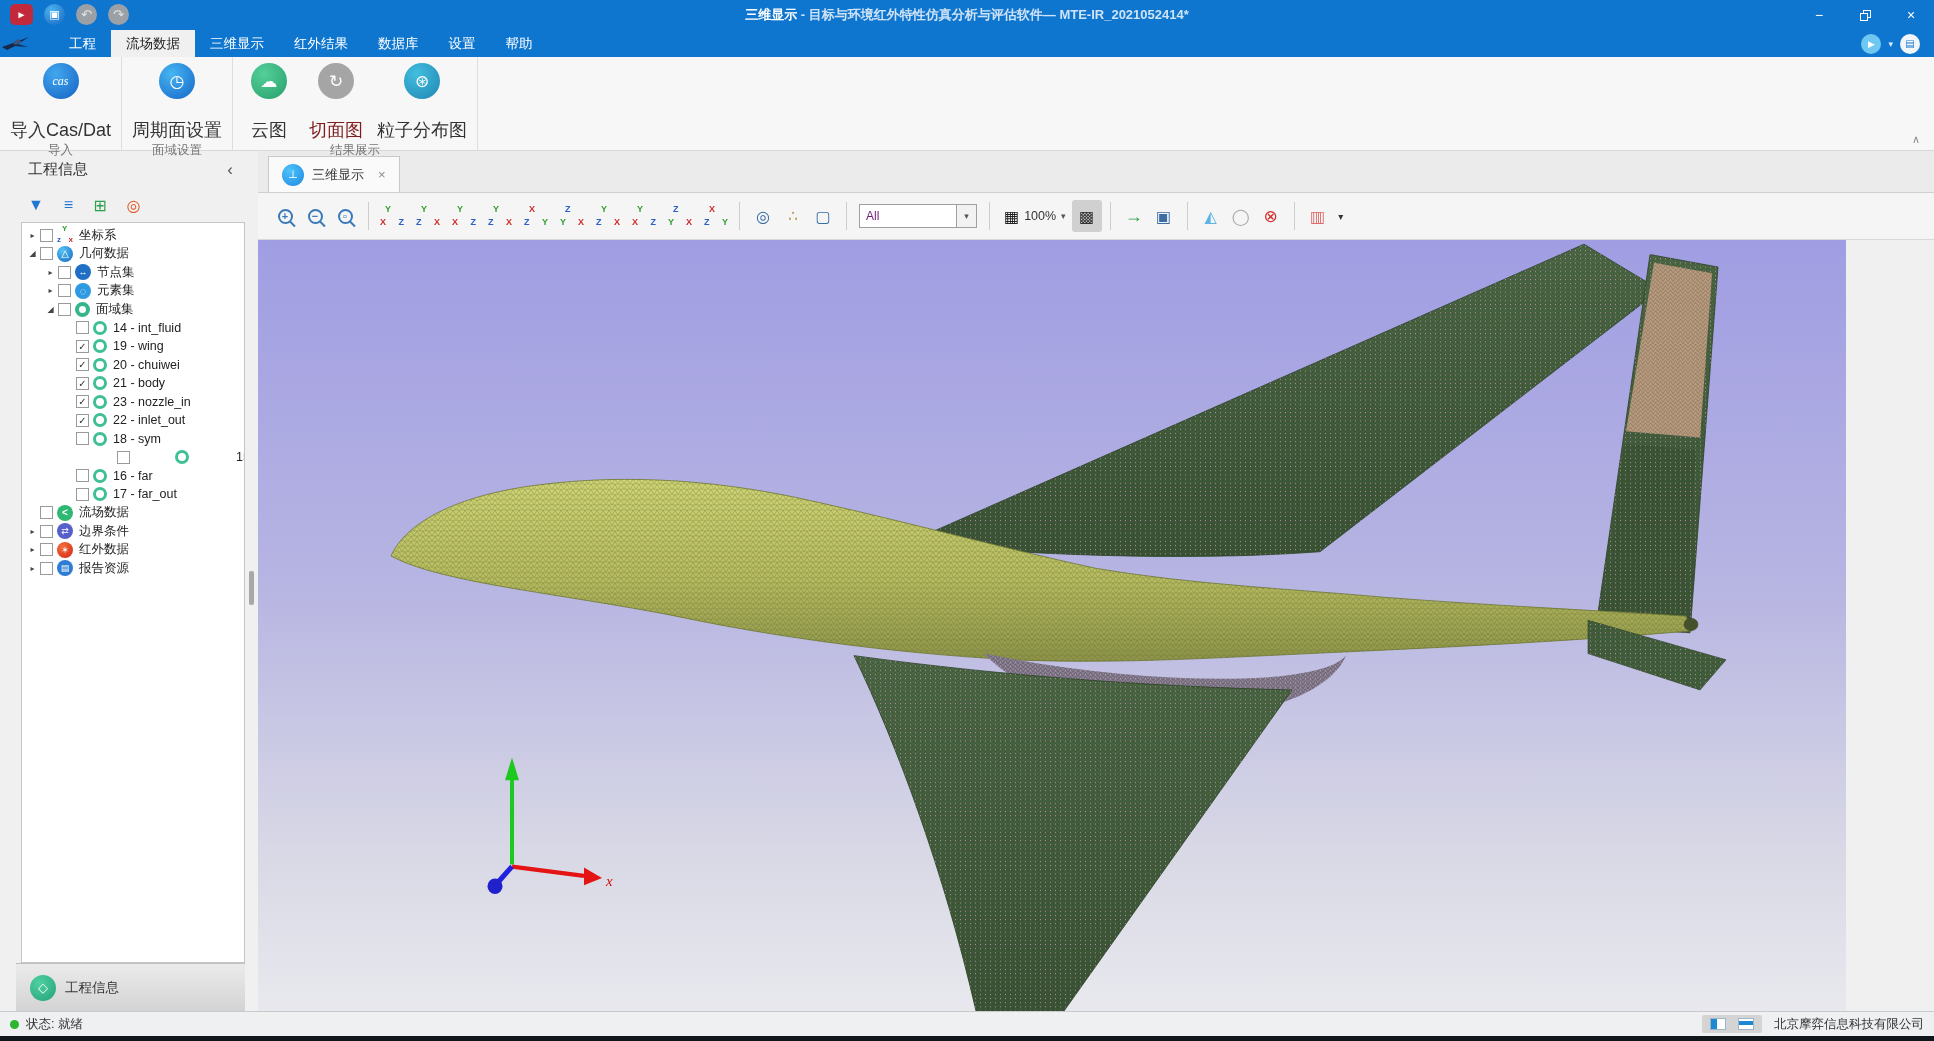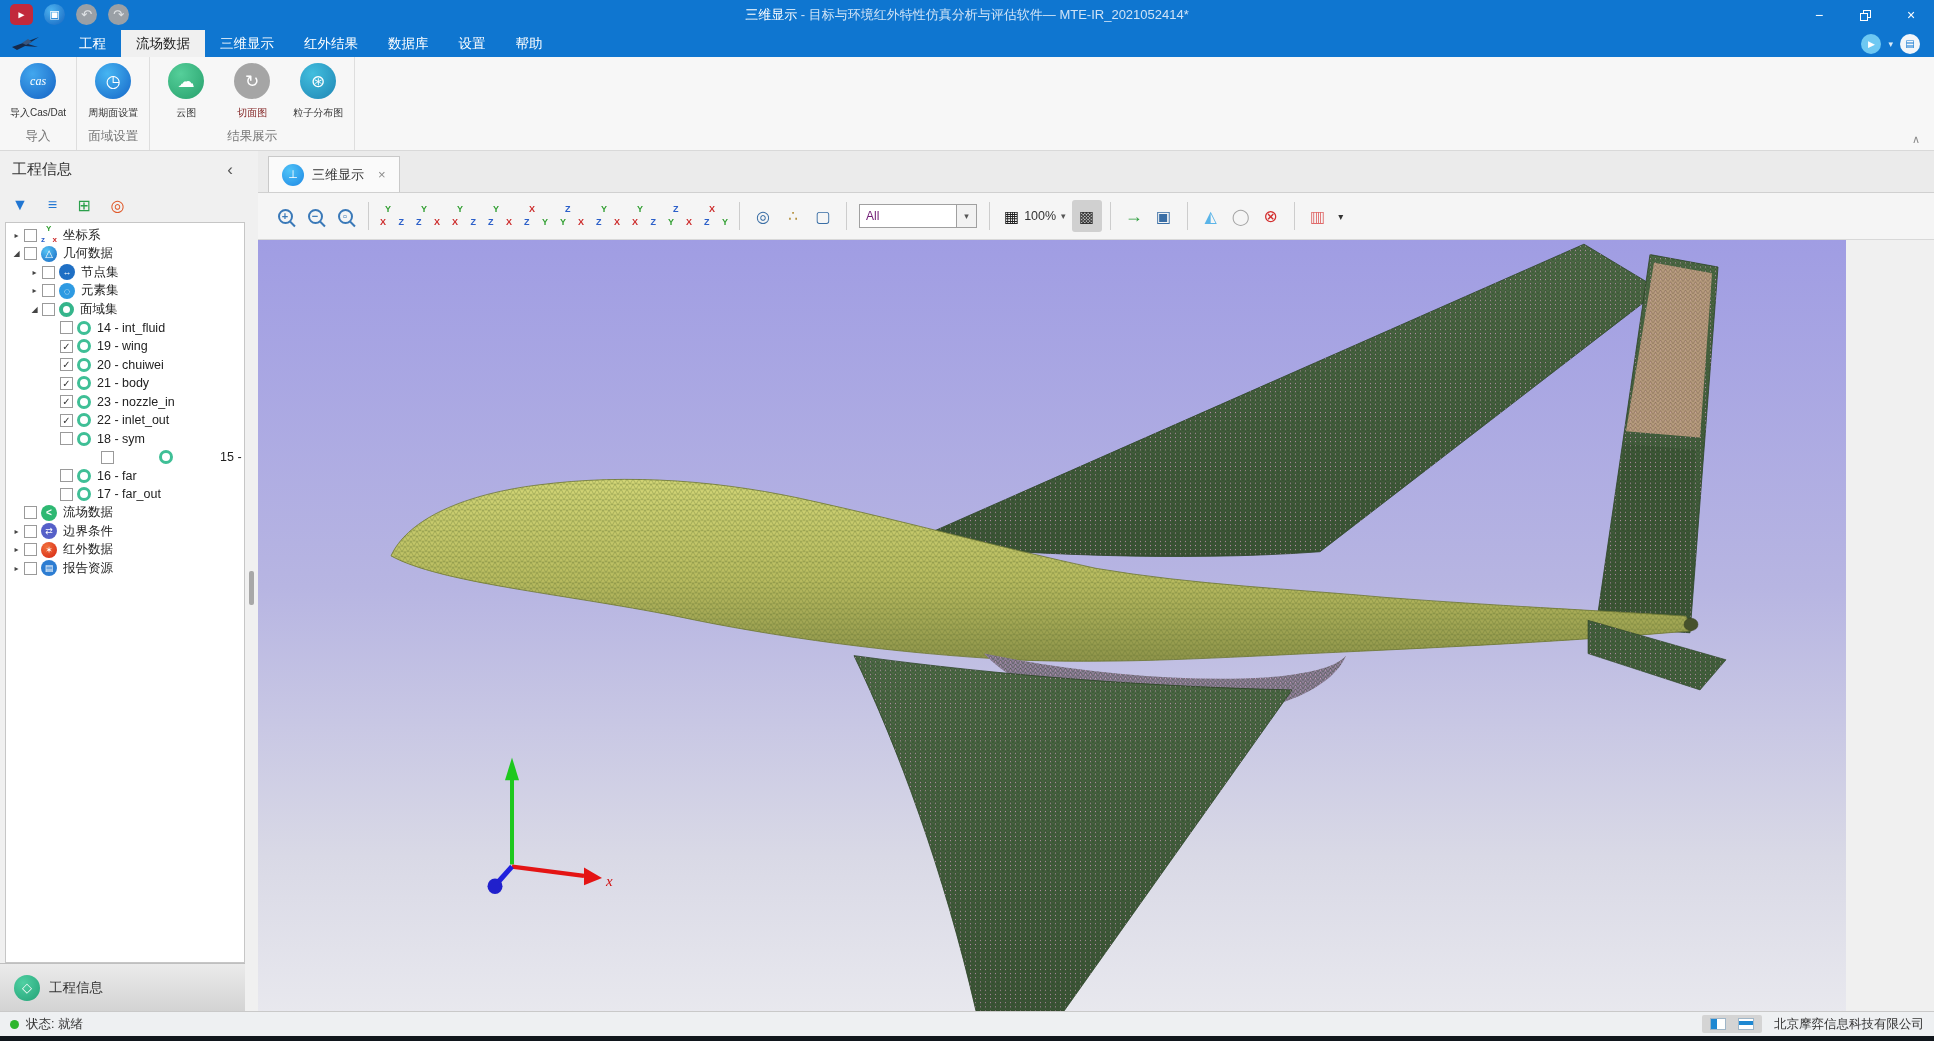--- a/index.html
+++ b/index.html
@@ -9,70 +9,70 @@
   i { font-style:normal; }
 
   
   .titlebar { height:30px; background:#0f76d0; position:relative; flex:none; }
   .qa-wrap { position:absolute; left:10px; top:4px; display:flex; gap:11px; align-items:center; }
   .qa { width:21px; height:21px; border-radius:50%; display:flex; align-items:center;
         justify-content:center; color:#fff; font-size:11px; cursor:default; }
   .qa.app { border-radius:5px; background:#c2293b; width:23px; font-size:10px; }
   .qa.save { background:radial-gradient(circle at 35% 30%, #4db3f0, #1565c0); }
   .qa.dim { background:#9aa0a6; color:#dfe3e6; font-size:13px; }
-  .title-text { text-align:center; line-height:30px; color:#cfe3f6; font-size:13px; }
+  .title-text { text-align:center; line-height:30px; color:#cfe3f6; font-size:13px;font-weight:bold; }
   .title-text .t1 { color:#ffffff; }
   .win-controls { position:absolute; right:0; top:0; display:flex; height:30px; }
   .win-btn { width:46px; height:30px; display:flex; align-items:center; justify-content:center;
              color:#fff; font-size:14px; }
   .wrest { position:relative; width:11px; height:11px; display:inline-block; }
   .wrest i { position:absolute; border:1px solid #fff; width:8px; height:8px; }
   .wrest i.t { right:0; top:0; }
   .wrest i.b { left:0; bottom:0; background:#0f76d0; }
 
   
   .menubar { height:27px; background:#0f76d0; display:flex; align-items:stretch; flex:none;
-             padding-left:10px; }
+             }
   .logo { align-self:center; margin-right:22px; }
   .menu-items { display:flex; }
   .menu-item { padding:0 15px; display:flex; align-items:center; color:#fff; font-size:13.5px;
                cursor:default; }
   .menu-item.active { background:#f0f0f0; color:#222; }
   .menu-right { margin-left:auto; display:flex; align-items:center; gap:7px; margin-right:14px; }
   .mr-circle { width:20px; height:20px; border-radius:50%; display:flex; align-items:center;
                justify-content:center; font-size:9px; }
   .mr-circle.play { background:#6ec8f2; color:#fff; }
   .mr-circle.book { background:#f2f6fa; color:#0f76d0; font-size:10px; }
   .mr-caret { color:#dcebf8; font-size:9px; }
 
   
   .ribbon { height:94px; background:#f7f7f7; border-bottom:1px solid #d9d9d9; display:flex;
             position:relative; flex:none; }
   .rgroup { display:flex; flex-direction:column; border-right:1px solid #dedede; padding:0 10px; }
   .rbtns { flex:1; display:flex; align-items:flex-start; gap:14px; padding-top:6px; }
   .rbtn { display:flex; flex-direction:column; align-items:center; min-width:52px; cursor:default; }
   .rbtn .circ { width:36px; height:36px; border-radius:50%; display:flex; align-items:center;
                 justify-content:center; color:#fff; font-size:17px; }
-  .rbtn .rlabel { font-size:10px; color:#333; margin-top:7px; white-space:nowrap; }
+  .rbtn .rlabel { font-size:18px; color:#333; margin-top:19px; white-space:nowrap; }
   .rbtn.disabled .rlabel { color:#7f1d1d; }
   .circ.cas { background:radial-gradient(circle at 35% 30%, #42a7ee, #1462c4); font-size:12px;
               font-style:italic; font-family:"Liberation Serif","DejaVu Serif",serif; }
   .circ.clock { background:radial-gradient(circle at 35% 30%, #46b5f2, #1566c8); }
   .circ.cloud { background:radial-gradient(circle at 35% 30%, #55cf9a, #27a06c); }
   .circ.slice { background:#a5a5a5; }
   .circ.particles { background:radial-gradient(circle at 35% 30%, #42bede, #1f86b4); }
   .rglabel { height:22px; text-align:center; color:#767676; font-size:12.5px; }
   .ribbon-collapse { position:absolute; right:14px; bottom:4px; color:#8a8a8a; font-size:11px;
                      cursor:default; }
 
   
   .main { flex:1; display:flex; min-height:0; }
 
   
-  .left-panel { width:245px; flex:none; display:flex; flex-direction:column; background:#f0f0f0; }
+  .left-panel { width:245px; flex:none; display:flex; flex-direction:column; background:#f0f0f0;padding-left:16px; }
   .panel-head { height:37px; display:flex; align-items:center; padding:0 12px; font-size:15px;
                 color:#333; }
   .panel-collapse { margin-left:auto; color:#555; font-size:17px; cursor:default; }
   .panel-tools { height:34px; display:flex; align-items:center; gap:20px; padding:0 12px; }
   .pt-ico { font-size:16px; cursor:default; }
   .pt-ico.blue { color:#2176d2; }
   .pt-ico.green { color:#2ca04c; }
   .pt-ico.orange { color:#e05a2b; }
   .tree-box { flex:1; background:#fff; border:1px solid #c6c6c6; margin:0 0 0 5px;
               overflow:hidden; font-size:12.5px; color:#222; padding-top:3px; }

